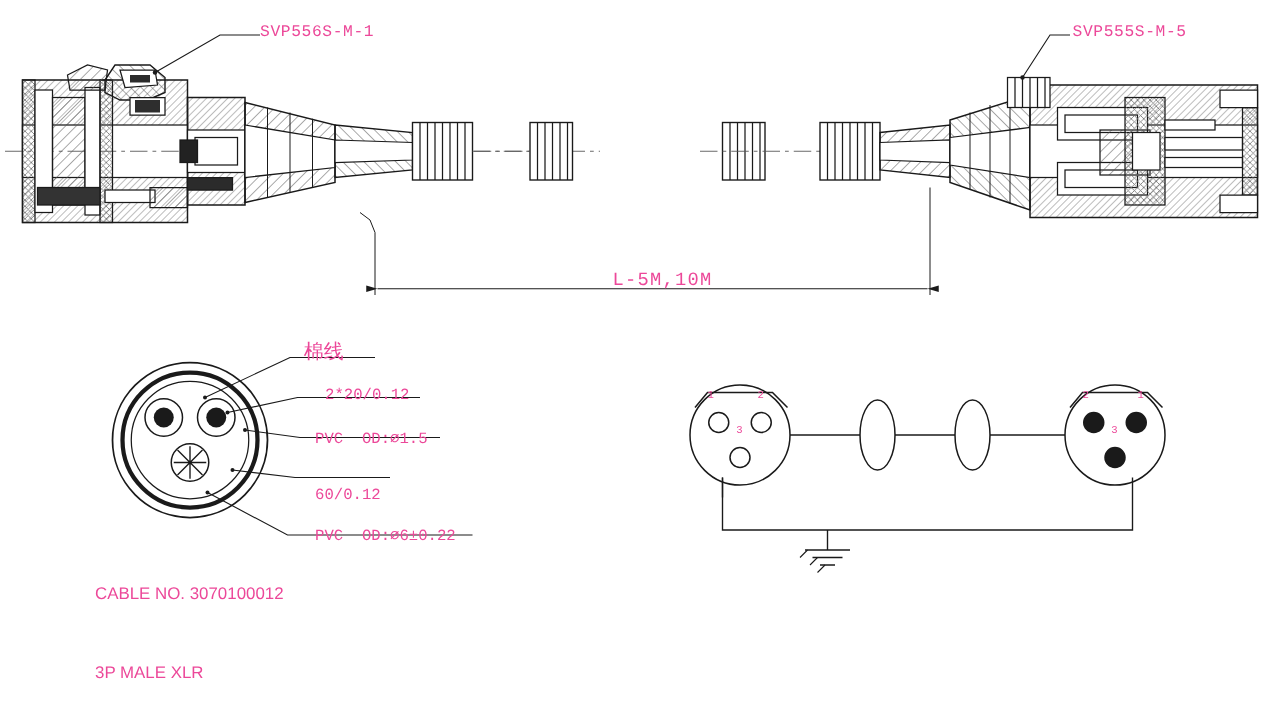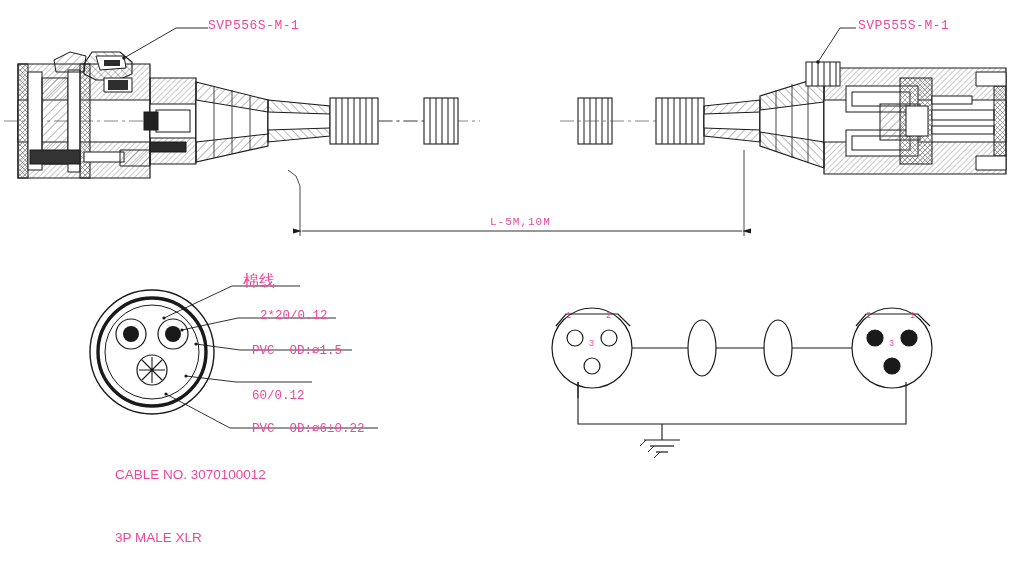--- a/index.html
+++ b/index.html
@@ -39,27 +39,26 @@
     font-size: 13px;
     letter-spacing: 0.5px;
   }
   .t-callout {
     font-size: 12.5px;
   }
   .t-callout-cn {
     font-size: 16px;
   }
   .t-dim {
-    font-size: 11px;
+    font-size: 15px;
     letter-spacing: 1px;
     text-align: center;
   }
   .t-note {
     font-size: 13.5px;
-    margin-left: 39px;
   }
   .t-pin {
     font-size: 8.5px;
   }
 </style>
 </head>
 <body>
 
 <div id="stage">
 
@@ -300,21 +299,21 @@
           <line x1="648" y1="452" x2="654" y2="446" stroke-width="0.9"></line>
           <line x1="654" y1="458" x2="660" y2="452" stroke-width="0.9"></line>
         </g>
       </g>
 
     </g>
   </svg>
 
   <div class="lbl t-part lbl-mono" style="left:208px; top:18px;">SVP556S-M-1</div>
 
-  <div class="lbl t-part lbl-mono" style="left:858px; top:18px;">SVP555S-M-1</div>
+  <div class="lbl t-part lbl-mono" style="left:858px; top:18px;">SVP555S-M-5</div>
 
   <div class="lbl t-dim lbl-mono" style="left:490px; top:216px;">L-5M,10M</div>
 
   <div class="lbl t-callout-cn" style="left:243px; top:271px;">棉线</div>
 
   <div class="lbl t-callout lbl-mono" style="left:260px; top:309px;">2*20/0.12</div>
 
   <div class="lbl t-callout lbl-mono" style="left:252px; top:342px;">PVC  OD:⌀1.5</div>
 
   <div class="lbl t-callout lbl-mono" style="left:252px; top:389px;">60/0.12</div>

